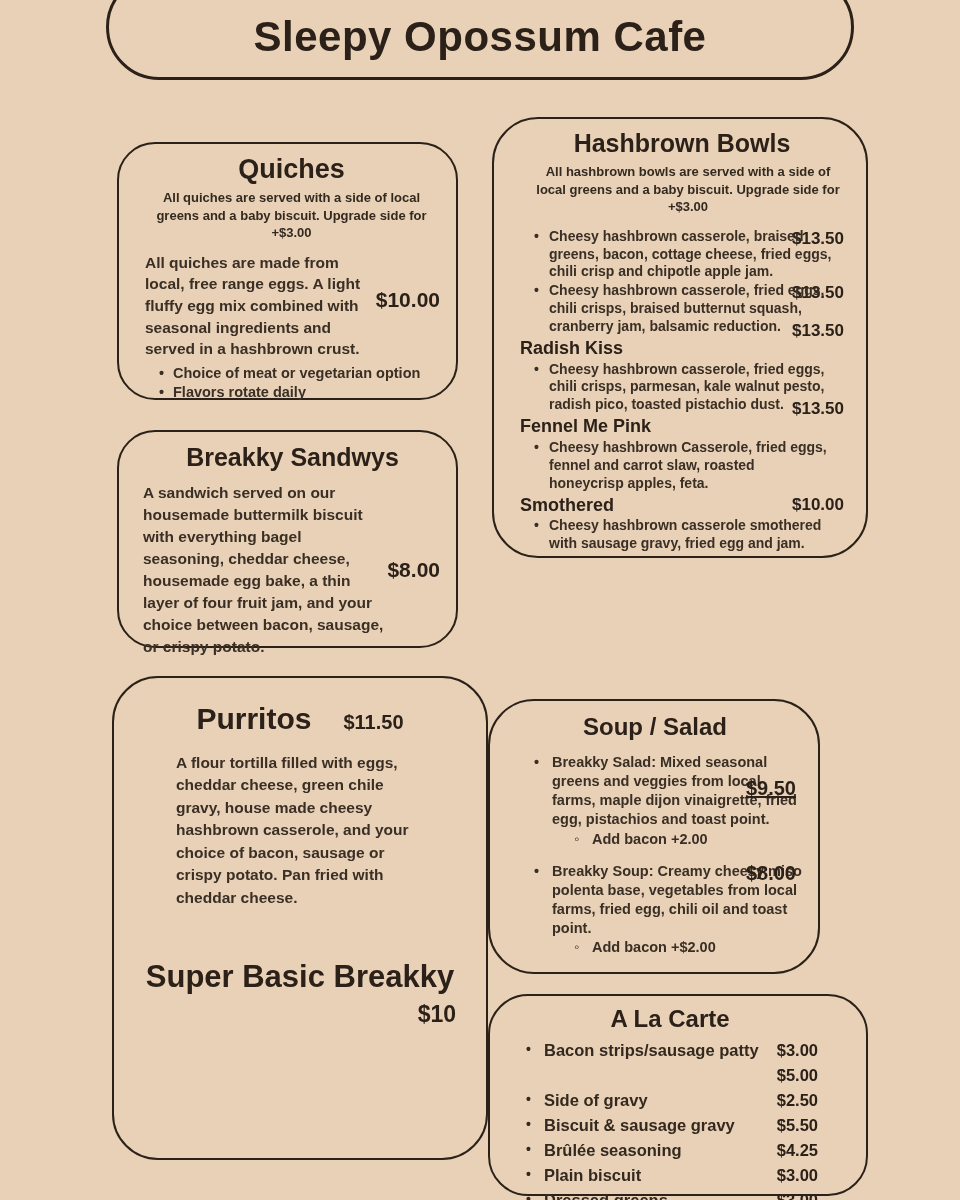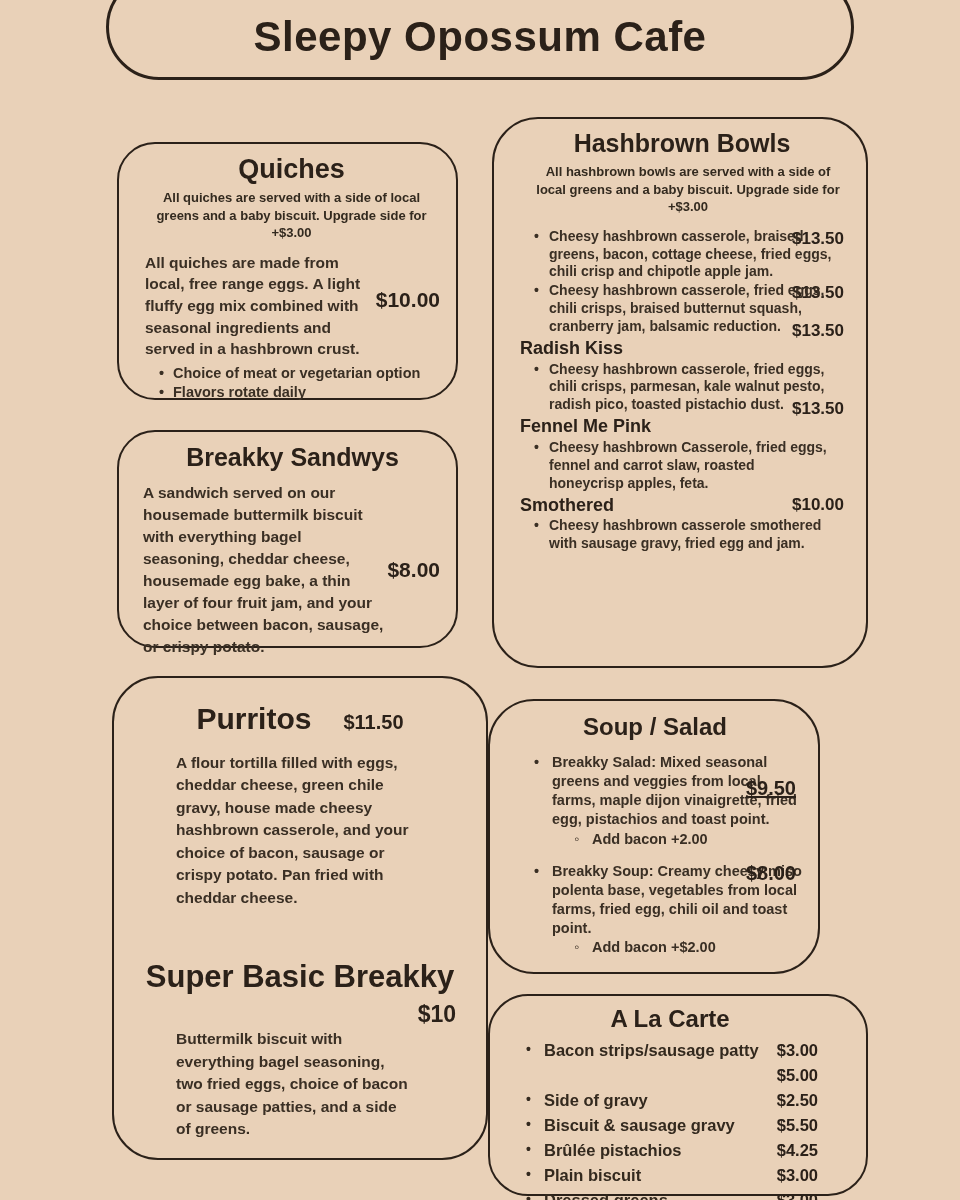--- a/index.html
+++ b/index.html
@@ -48,21 +48,21 @@
   .purritos { left:112px; top:676px; width:376px; height:484px; border-radius:46px; padding:24px 0 0 0; }
   .purr-row { display:flex; justify-content:center; align-items:baseline; gap:32px; }
   .purr-title { font-size:30px; margin:0; color:#2b2119; }
   .purr-price { font-size:20px; }
   .purr-desc { margin:16px 0 0 62px; width:240px; font-size:15.5px; line-height:1.45; }
   .sbb-title { text-align:center; font-size:31px; margin:50px 0 0 0; color:#2b2119; }
   .sbb-price { text-align:right; margin:6px 30px 0 0; font-size:23px; }
   .sbb-desc { margin:0 0 0 62px; width:232px; font-size:15.5px; line-height:1.45; }
 
   
-  .hashbrown { left:492px; top:117px; width:376px; height:551px; border-radius:46px; padding:10px 22px 0 26px; }
+  .hashbrown { left:492px; top:117px; width:376px; height:441px; border-radius:46px; padding:10px 22px 0 26px; }
   .hashbrown .sec-title { font-size:25px; }
   .hashbrown .subtitle { margin:5px 0 12px 12px; }
   .hb-item { position:relative; }
   .hb-name { font-size:18px; color:#2b2119; line-height:1.25; }
   .hb-desc { margin:1px 0 1px 12px; width:284px; font-size:14px; line-height:1.28; position:relative; padding-left:17px; }
   .hb-desc::before { content:"•"; position:absolute; left:2px; }
   .hb-price { position:absolute; right:0; top:1px; font-size:17px; }
   .hb-item.off .hb-price { top:-16px; }
 
   
@@ -113,21 +113,20 @@
 </section>
 
 <section class="box purritos">
   <div class="purr-row">
     <h2 class="purr-title">Purritos</h2>
     <span class="price purr-price">$11.50</span>
   </div>
   <p class="purr-desc">A flour tortilla filled with eggs, cheddar cheese, green chile gravy, house made cheesy hashbrown casserole, and your choice of bacon, sausage or crispy potato. Pan fried with cheddar cheese.</p>
   <h2 class="sbb-title">Super Basic Breakky</h2>
   <div class="price sbb-price">$10</div>
-  <p class="sbb-desc">Buttermilk biscuit with everything bagel seasoning, two fried eggs, choice of bacon or sausage patties, and a side of greens.</p>
 </section>
 
 <section class="box hashbrown">
   <h2 class="sec-title">Hashbrown Bowls</h2>
   <p class="subtitle">All hashbrown bowls are served with a side of local greens and a baby biscuit. Upgrade side for +$3.00</p>
 
   <div class="hb-item">
     <span class="hb-price price">$13.50</span>
     <p class="hb-desc">Cheesy hashbrown casserole, braised greens, bacon, cottage cheese, fried eggs, chili crisp and chipotle apple jam.</p>
   </div>
@@ -177,21 +176,21 @@
   </div>
   <div class="alc-row">
     <span class="alc-name">Side of gravy</span>
     <span class="alc-price price">$2.50</span>
   </div>
   <div class="alc-row">
     <span class="alc-name">Biscuit &amp; sausage gravy</span>
     <span class="alc-price price">$5.50</span>
   </div>
   <div class="alc-row">
-    <span class="alc-name">Brûlée pistachios</span>
+    <span class="alc-name">Brûlée seasoning</span>
     <span class="alc-price price">$4.25</span>
   </div>
   <div class="alc-row">
     <span class="alc-name">Plain biscuit</span>
     <span class="alc-price price">$3.00</span>
   </div>
   <div class="alc-row">
     <span class="alc-name">Dressed greens</span>
     <span class="alc-price price">$3.00</span>
   </div>

